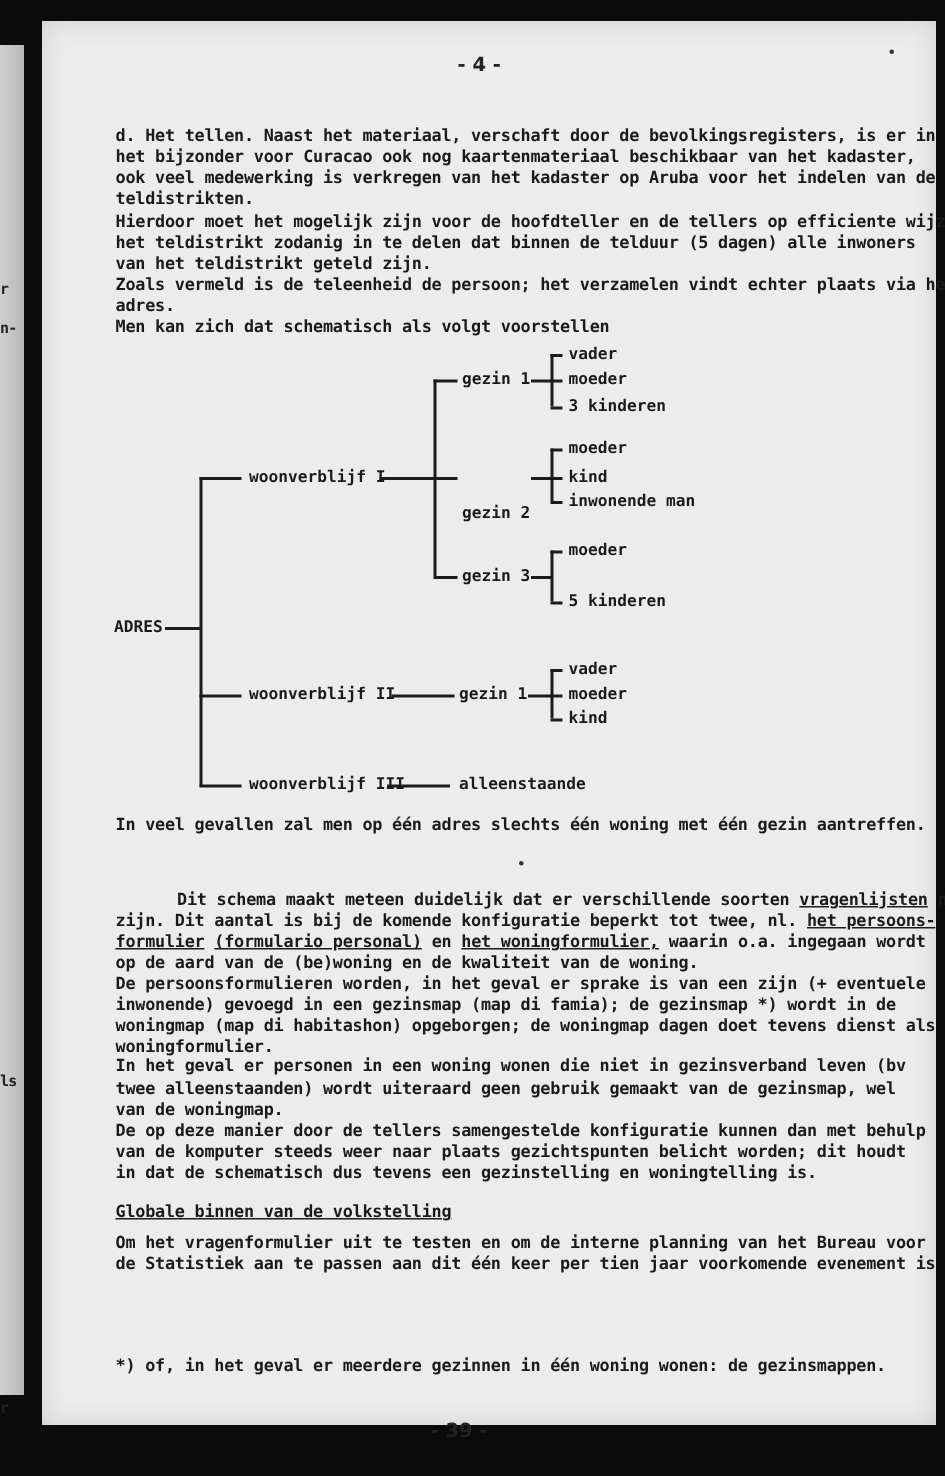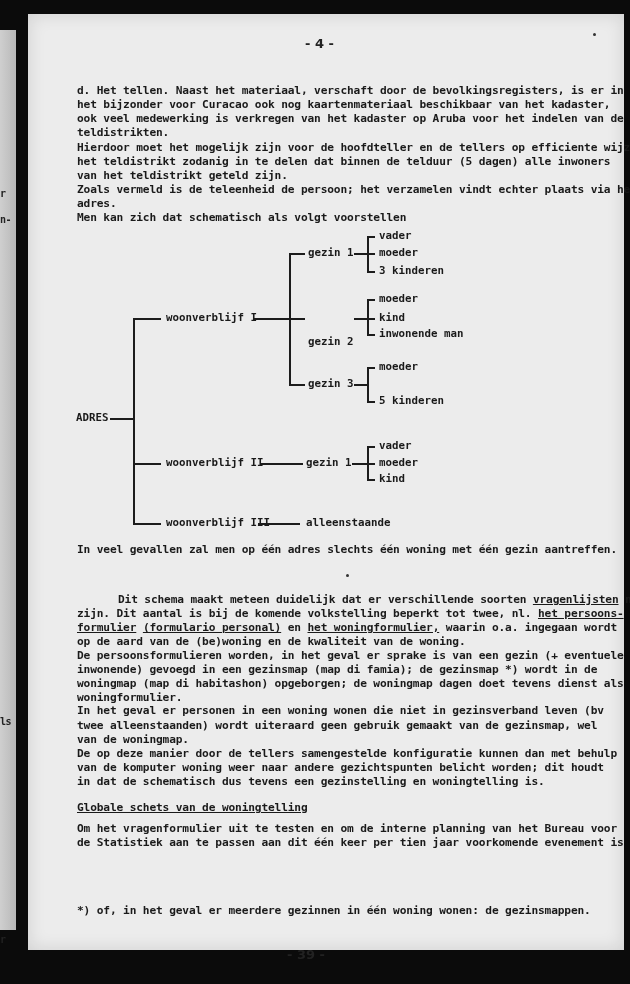--- a/index.html
+++ b/index.html
@@ -115,34 +115,34 @@
   <div class="node" style="left:166px; top:516px;">woonverblijf III</div>
   <div class="line h" style="left:258px; top:523px; width:42px;"></div>
   <div class="node" style="left:306px; top:516px;text-align:right;">alleenstaande</div>
 </div>
 
 <div class="t" style="left:77px; top:543px;">In veel gevallen zal men op één adres slechts één woning met één gezin aantreffen.</div>
 <div class="dot" style="left:346px; top:574px;"></div>
 
 <div>
   <div class="t" style="left:77px; top:593px;padding-left:41px;"><span>Dit schema maakt meteen duidelijk dat er verschillende soorten </span><span class="u">vragenlijsten</span><span> nodig</span></div>
-  <div class="t" style="left:77px; top:607px;"><span>zijn. Dit aantal is bij de komende volkstelling beperkt tot twee, nl. </span><span class="u">het persoons-</span></div>
+  <div class="t" style="left:77px; top:607px;"><span>zijn. Dit aantal is bij de komende konfiguratie beperkt tot twee, nl. </span><span class="u">het persoons-</span></div>
   <div class="t" style="left:77px; top:621px;"><span class="u">formulier</span><span> </span><span class="u">(formulario personal)</span><span> en </span><span class="u">het woningformulier,</span><span> waarin o.a. ingegaan wordt</span></div>
   <div class="t" style="left:77px; top:635px;">op de aard van de (be)woning en de kwaliteit van de woning.</div>
-  <div class="t" style="left:77px; top:649px;">De persoonsformulieren worden, in het geval er sprake is van een gezin (+ eventuele</div>
+  <div class="t" style="left:77px; top:649px;">De persoonsformulieren worden, in het geval er sprake is van een zijn (+ eventuele</div>
   <div class="t" style="left:77px; top:663px;">inwonende) gevoegd in een gezinsmap (map di famia); de gezinsmap *) wordt in de</div>
   <div class="t" style="left:77px; top:677px;">woningmap (map di habitashon) opgeborgen; de woningmap dagen doet tevens dienst als</div>
   <div class="t" style="left:77px; top:691px;">woningformulier.</div>
   <div class="t" style="left:77px; top:704px;">In het geval er personen in een woning wonen die niet in gezinsverband leven (bv</div>
   <div class="t" style="left:77px; top:719px;">twee alleenstaanden) wordt uiteraard geen gebruik gemaakt van de gezinsmap, wel</div>
   <div class="t" style="left:77px; top:733px;">van de woningmap.</div>
   <div class="t" style="left:77px; top:747px;">De op deze manier door de tellers samengestelde konfiguratie kunnen dan met behulp</div>
-  <div class="t" style="left:77px; top:761px;">van de komputer woning weer naar andere gezichtspunten belicht worden; dit houdt</div>
+  <div class="t" style="left:77px; top:761px;">van de komputer steeds weer naar plaats gezichtspunten belicht worden; dit houdt</div>
   <div class="t" style="left:77px; top:775px;">in dat de schematisch dus tevens een gezinstelling en woningtelling is.</div>
 </div>
 
-<div class="t u" style="left:77px; top:801px;">Globale schets van de woningtelling</div>
+<div class="t u" style="left:77px; top:801px;">Globale binnen van de volkstelling</div>
 <div class="t" style="left:77px; top:822px;">Om het vragenformulier uit te testen en om de interne planning van het Bureau voor</div>
 <div class="t" style="left:77px; top:836px;">de Statistiek aan te passen aan dit één keer per tien jaar voorkomende evenement is in de</div>
 
 <div class="t" style="left:77px; top:904px;">*) of, in het geval er meerdere gezinnen in één woning wonen: de gezinsmappen.</div>
 
 <div class="page-num" style="left:287px; top:947px;">- 39 -</div>
 
 </body></html>

